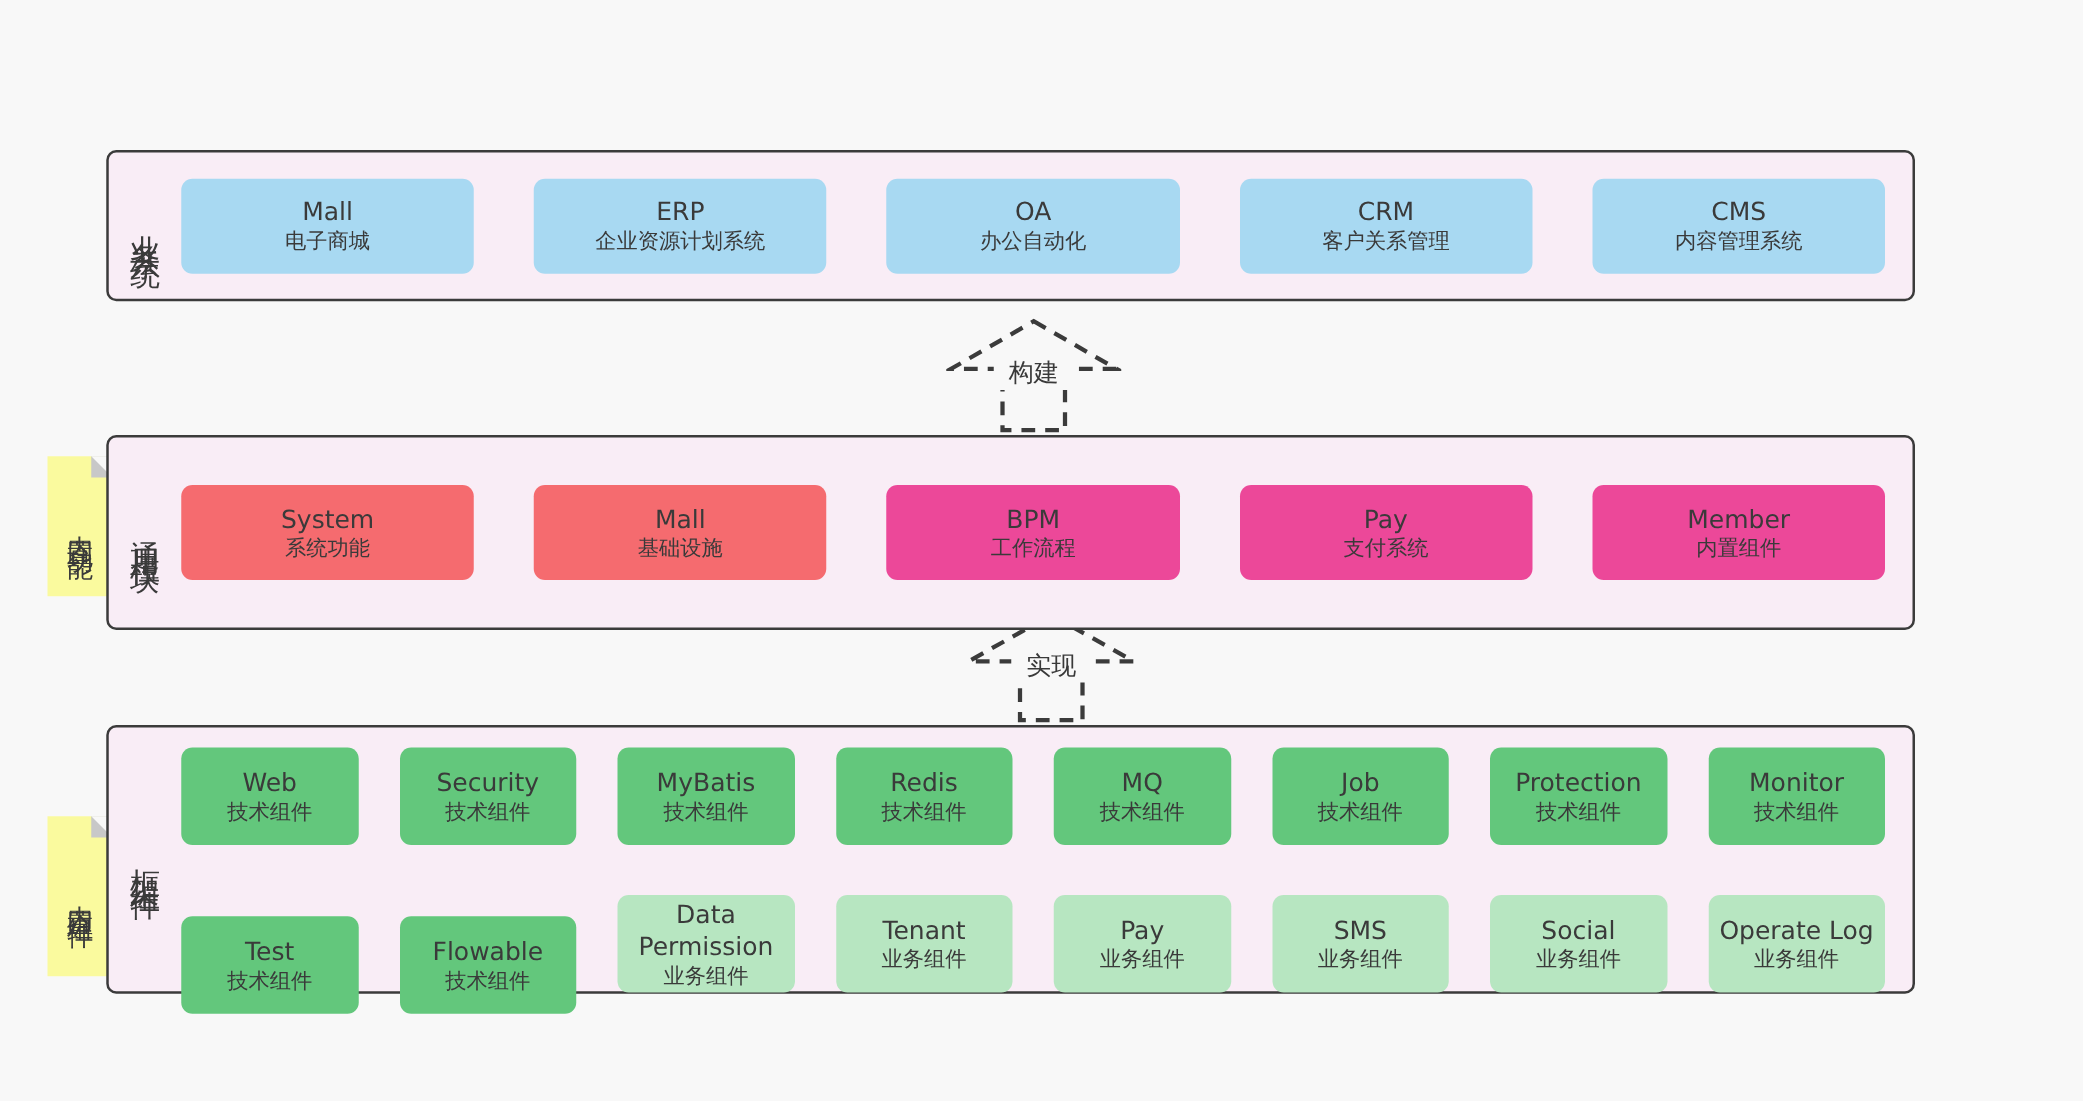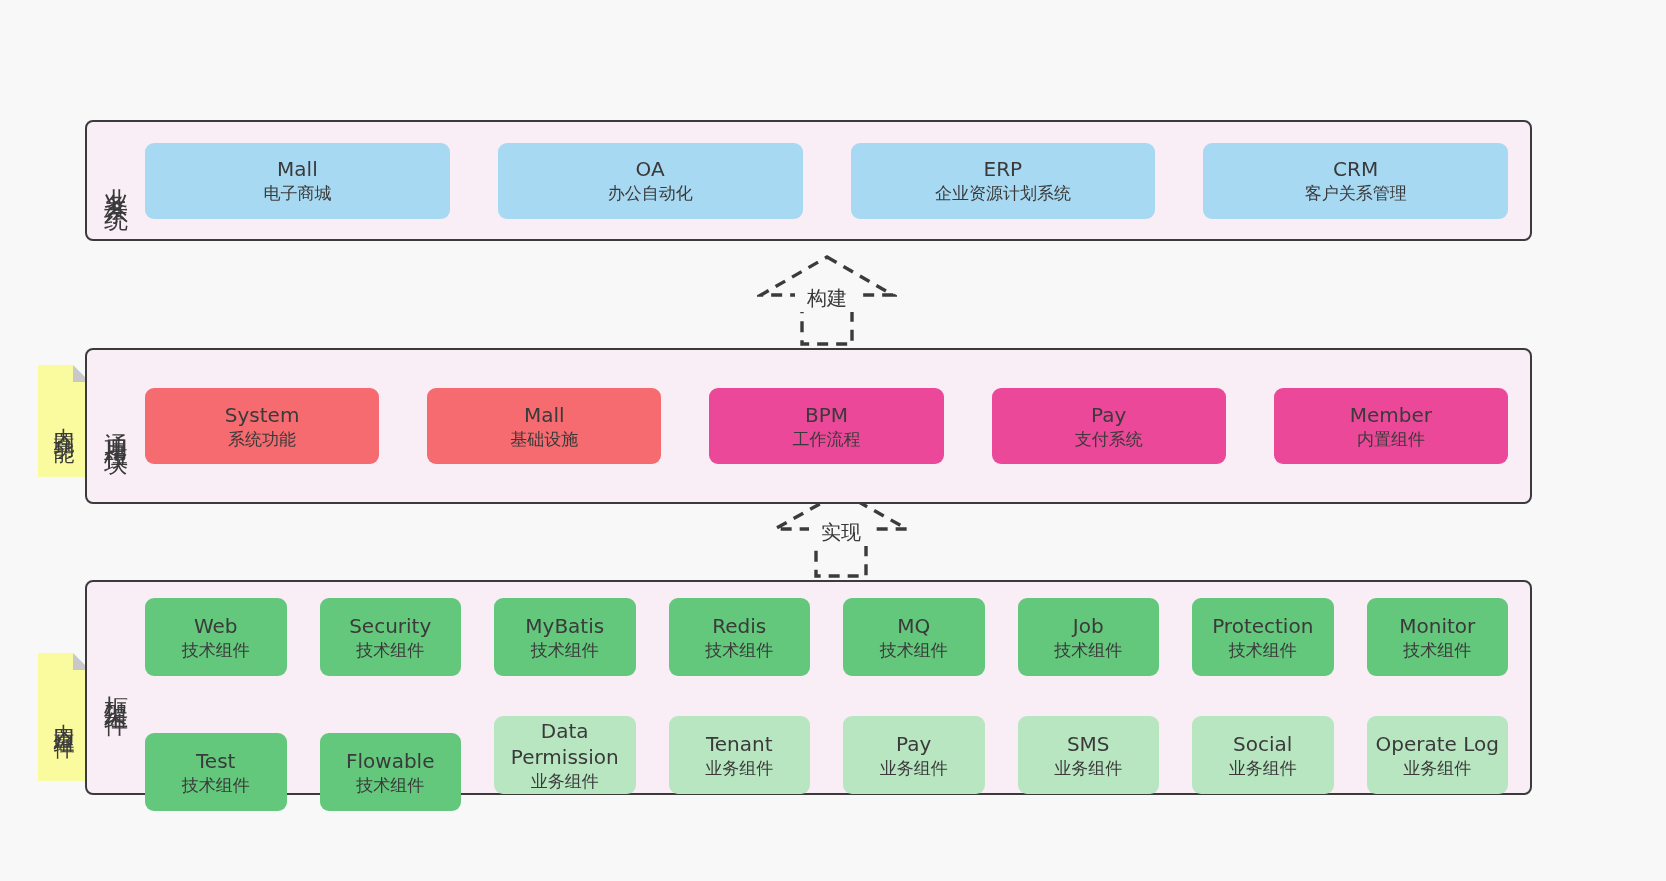--- a/index.html
+++ b/index.html
@@ -57,30 +57,34 @@
 <div class="stage">
 
   <section class="band band--business">
     <div class="band-label">业务系统</div>
     <div class="boxes">
       <div class="box box--blue">
         <div class="box-name">Mall</div>
         <div class="box-desc">电子商城</div>
       </div>
       <div class="box box--blue">
+        <div class="box-name">ERP</div>
+        <div class="box-desc">企业资源计划系统</div>
+      </div>
+      <div class="box box--blue">
         <div class="box-name">OA</div>
         <div class="box-desc">办公自动化</div>
       </div>
       <div class="box box--blue">
-        <div class="box-name">ERP</div>
-        <div class="box-desc">企业资源计划系统</div>
-      </div>
-      <div class="box box--blue">
         <div class="box-name">CRM</div>
         <div class="box-desc">客户关系管理</div>
+      </div>
+      <div class="box box--blue">
+        <div class="box-name">CMS</div>
+        <div class="box-desc">内容管理系统</div>
       </div>
     </div>
   </section>
 
   <div class="arrow arrow--build">
     <svg width="140" height="95" viewBox="0 0 140 95">
       <polygon points="70,4 136,42 95,42 95,91 45,91 45,42 4,42"></polygon>
       <rect x="38" y="31" width="64" height="28"></rect>
       <text x="70" y="52" text-anchor="middle">构建</text>
     </svg>

